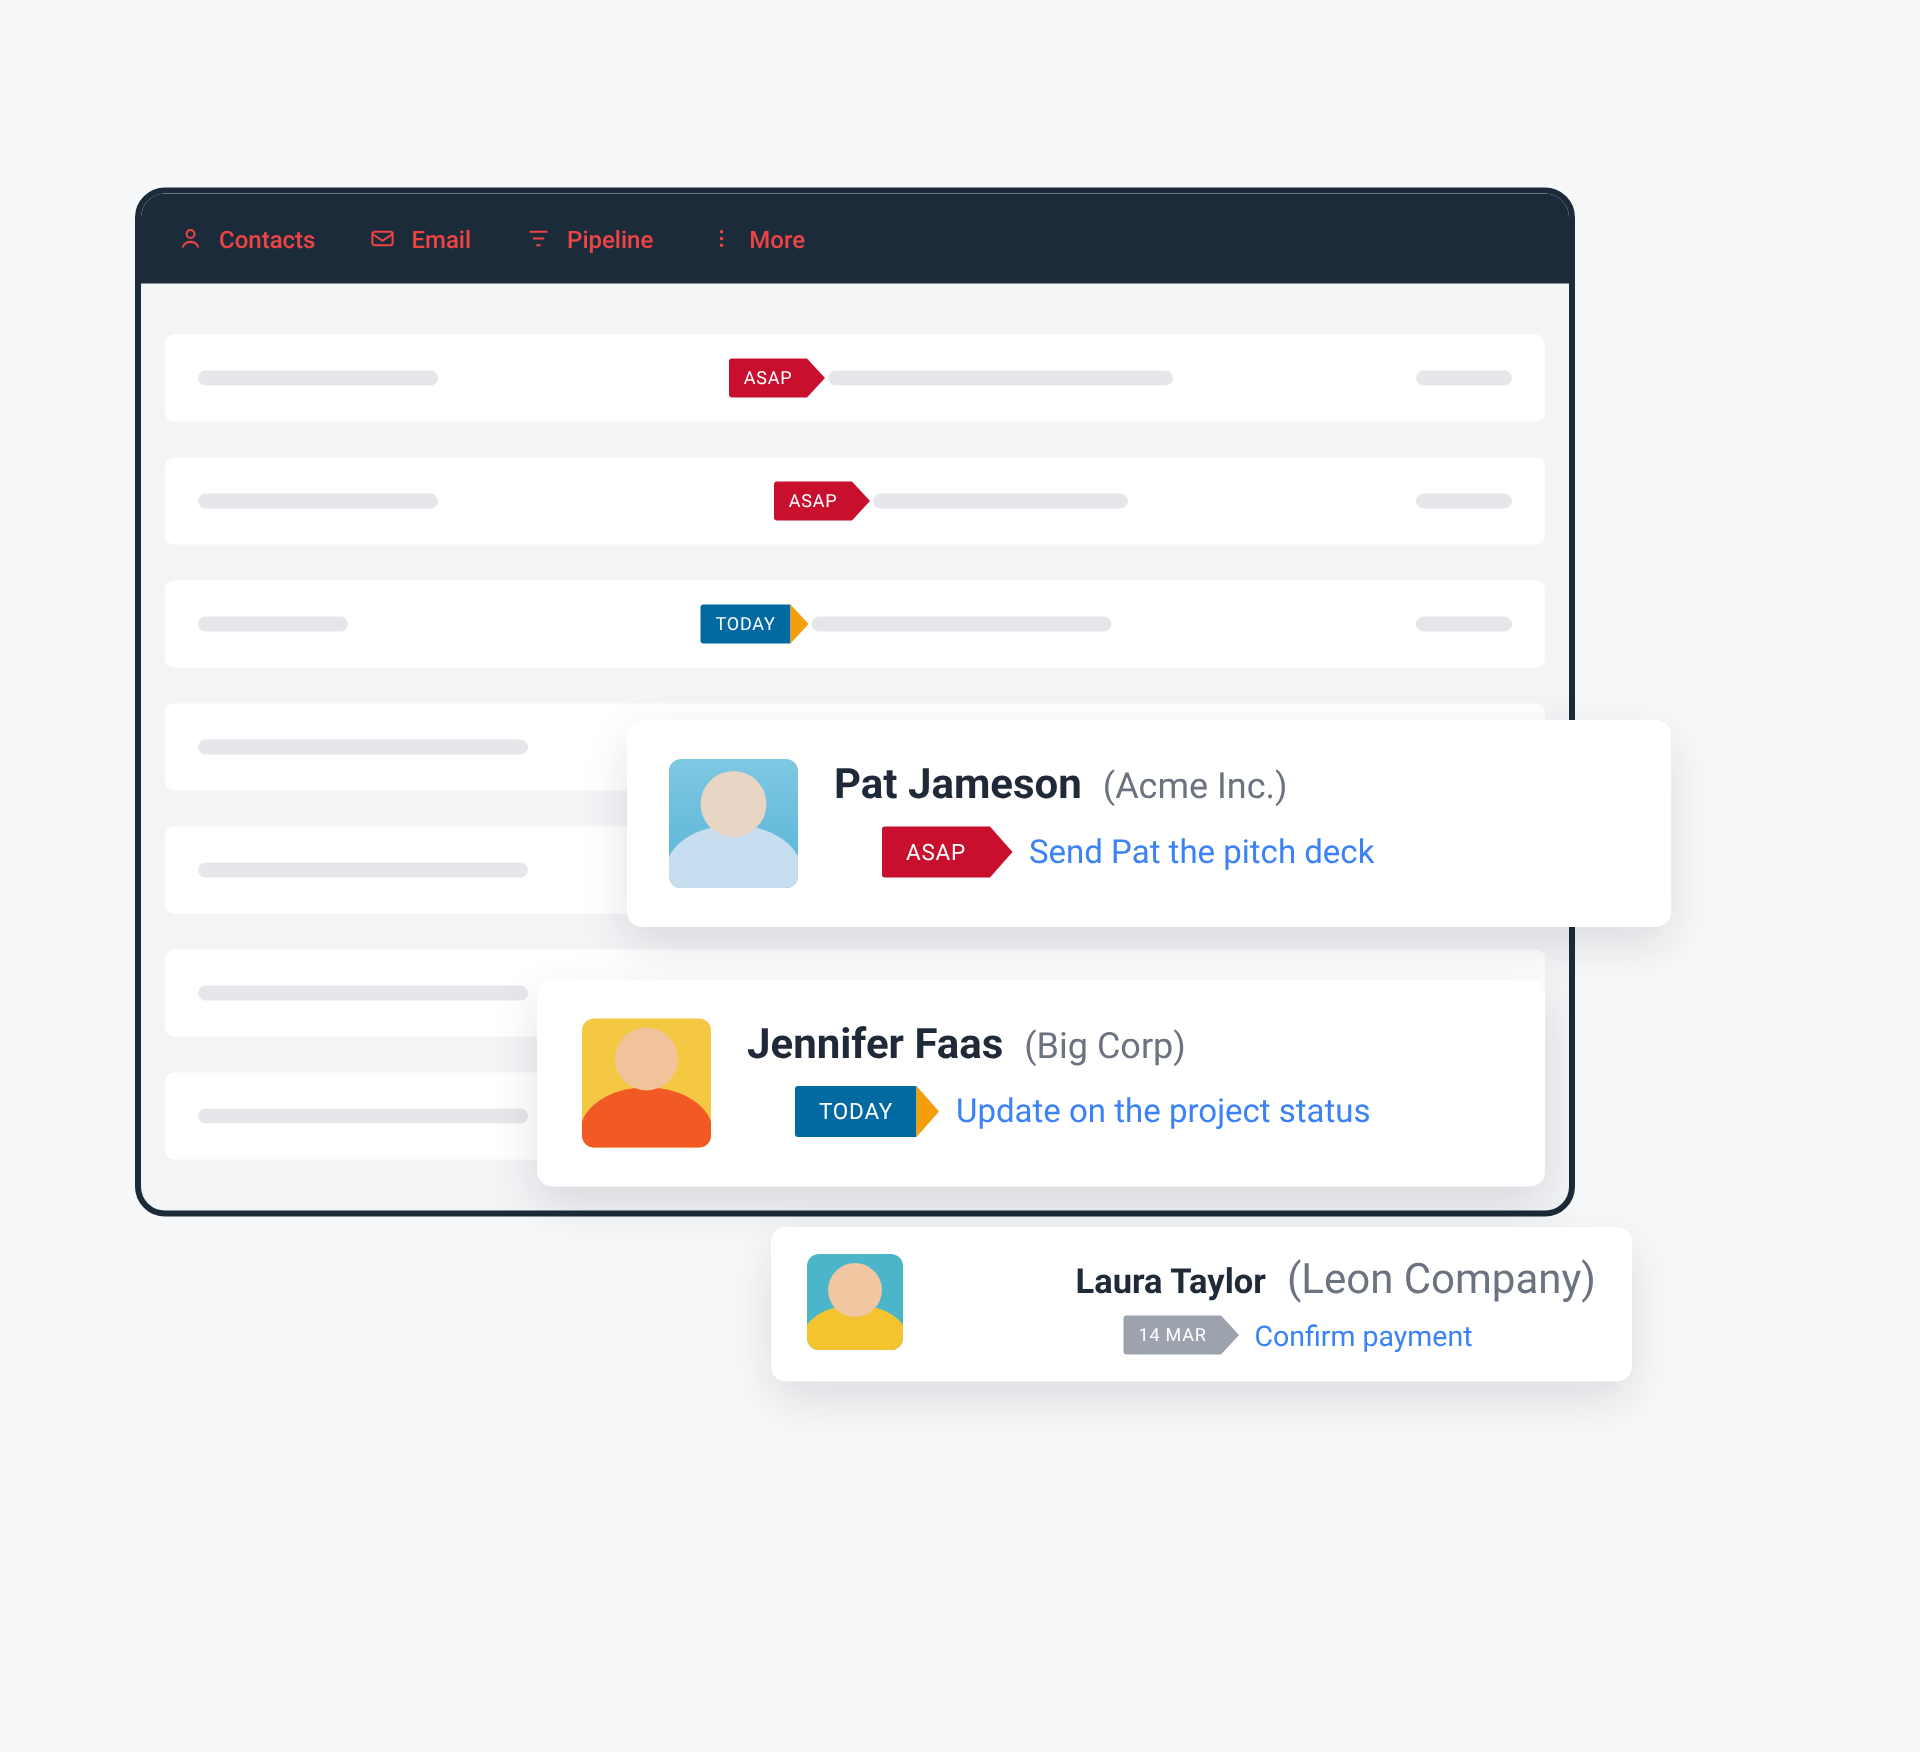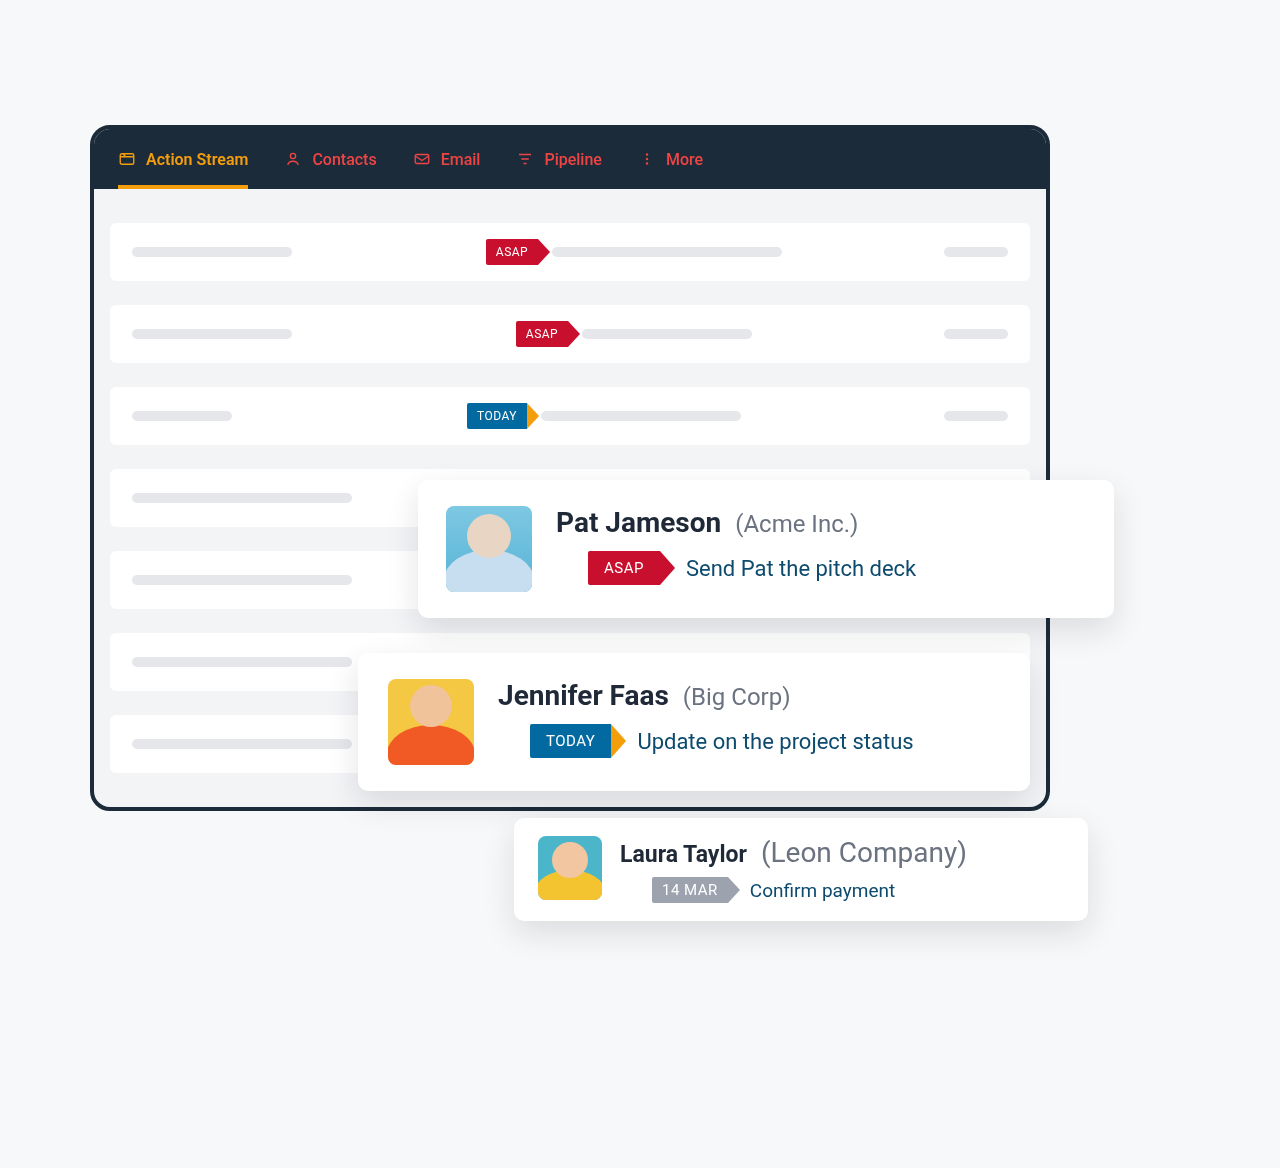--- a/index.html
+++ b/index.html
@@ -128,31 +128,31 @@
   .avatar {
     width: 86px; height: 86px;
     border-radius: 8px;
     flex-shrink: 0;
     background:#d1d5db;
   }
   .card .name-line { display:flex; align-items:baseline; gap:14px; margin-bottom:12px;}
   .card .name { font-size: 28px; font-weight: 700; color:#1f2937; }
   .card .company { font-size: 24px; color:#6b7280; }
   .card .task-line { display:flex; align-items:center; gap:26px; }
-  .card .task { font-size: 22px; color:#0c4a6e; }
+  .card .task { font-size: 22px; color:#3b82f6; }
 
   .card .tag { height: 34px; font-size: 15px; padding:0 16px;}
   .card .tag::after { border-top-width:17px; border-bottom-width:17px; right:-15px; border-left-width:15px;}
 
-  .card.small { padding:18px 24px; gap:18px; }
+  .card.small { padding:18px 24px; gap:18px;justify-content:space-between; }
   .card.small .avatar { width:64px; height:64px; }
   .card.small .name { font-size:23px; }
   .card.small .company { font-size:28px; }
   .card.small .task { font-size:19px; }
-  .card.small .tag { height:26px; font-size:15px; padding:0 10px;}
+  .card.small .tag { height:26px; font-size:12px; padding:0 10px;}
   .card.small .tag::after { border-top-width:13px; border-bottom-width:13px; right:-12px; border-left-width:12px;}
 
   
   .avatar.blue { background: linear-gradient(180deg,#7ec8e3 0%, #56b3d6 100%); position:relative; overflow:hidden;}
   .avatar.blue::after{content:"";position:absolute;left:50%;top:8px;transform:translateX(-50%);width:44px;height:44px;border-radius:50%;background:#e8d5c4;}
   .avatar.blue::before{content:"";position:absolute;left:50%;bottom:-18px;transform:translateX(-50%);width:90px;height:60px;border-radius:50% 50% 0 0;background:#c7ddf0;}
   .avatar.yellow { background:#f5c843; position:relative; overflow:hidden;}
   .avatar.yellow::after{content:"";position:absolute;left:50%;top:6px;transform:translateX(-50%);width:42px;height:42px;border-radius:50%;background:#f0c39a;}
   .avatar.yellow::before{content:"";position:absolute;left:50%;bottom:-18px;transform:translateX(-50%);width:88px;height:58px;border-radius:50% 50% 0 0;background:#f15a24;}
   .avatar.teal { background:#4bb6c9; position:relative; overflow:hidden;}
@@ -165,30 +165,20 @@
 </style>
 </head>
 <body>
 
 <div class="canvas">
 
   <div class="app-window">
 
     <div class="nav">
 
-      <div class="nav-item active">
-        <span class="nav-icon">
-          <svg viewBox="0 0 24 24">
-              <rect x="3" y="5" width="18" height="14" rx="2"></rect>
-              <path d="M3 9h18"></path>
-              <path d="M7 5l3 4"></path>
-            </svg>
-        </span>
-        <span>Action Stream</span>
-      </div>
 
       <div class="nav-item">
         <span class="nav-icon">
           <svg viewBox="0 0 24 24">
               <circle cx="12" cy="8" r="3.5"></circle>
               <path d="M5 20c1-4 5-5 7-5s6 1 7 5"></path>
             </svg>
         </span>
         <span>Contacts</span>
       </div>

